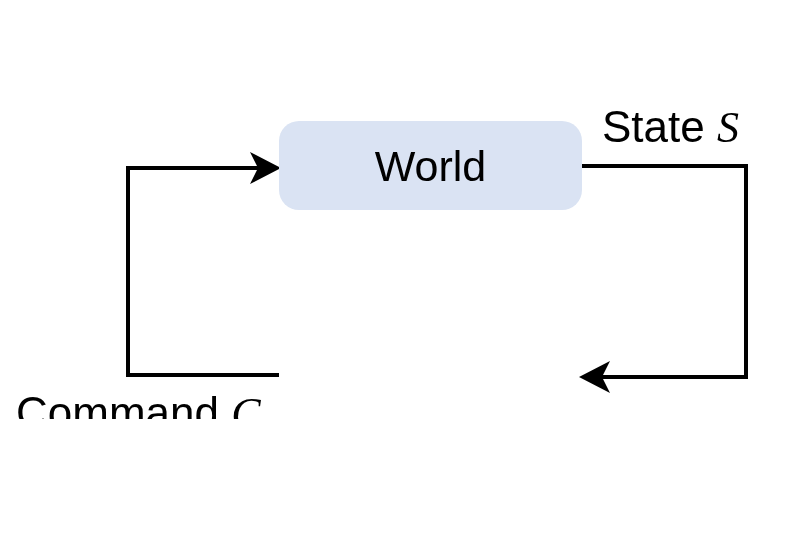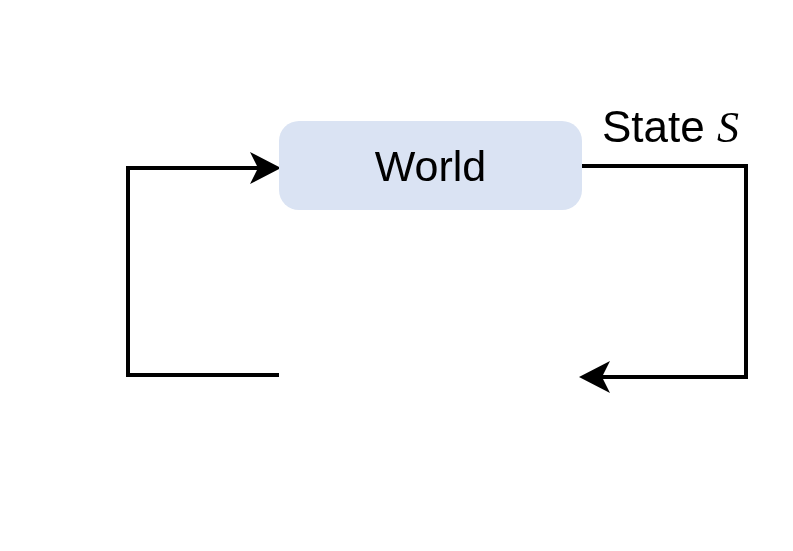--- a/index.html
+++ b/index.html
@@ -85,14 +85,17 @@
 
   <div class="node node-world" style="background-color: rgb(218, 227, 243);">
     <span>World</span>
   </div>
 
 
   <div class="edge-label label-state">
     <span>State </span><span class="sym">S</span>
   </div>
 
+  <div class="edge-label label-command">
+    <span>Command </span><span class="sym">C</span>
+  </div>
 
 </div>
 
 </body></html>

